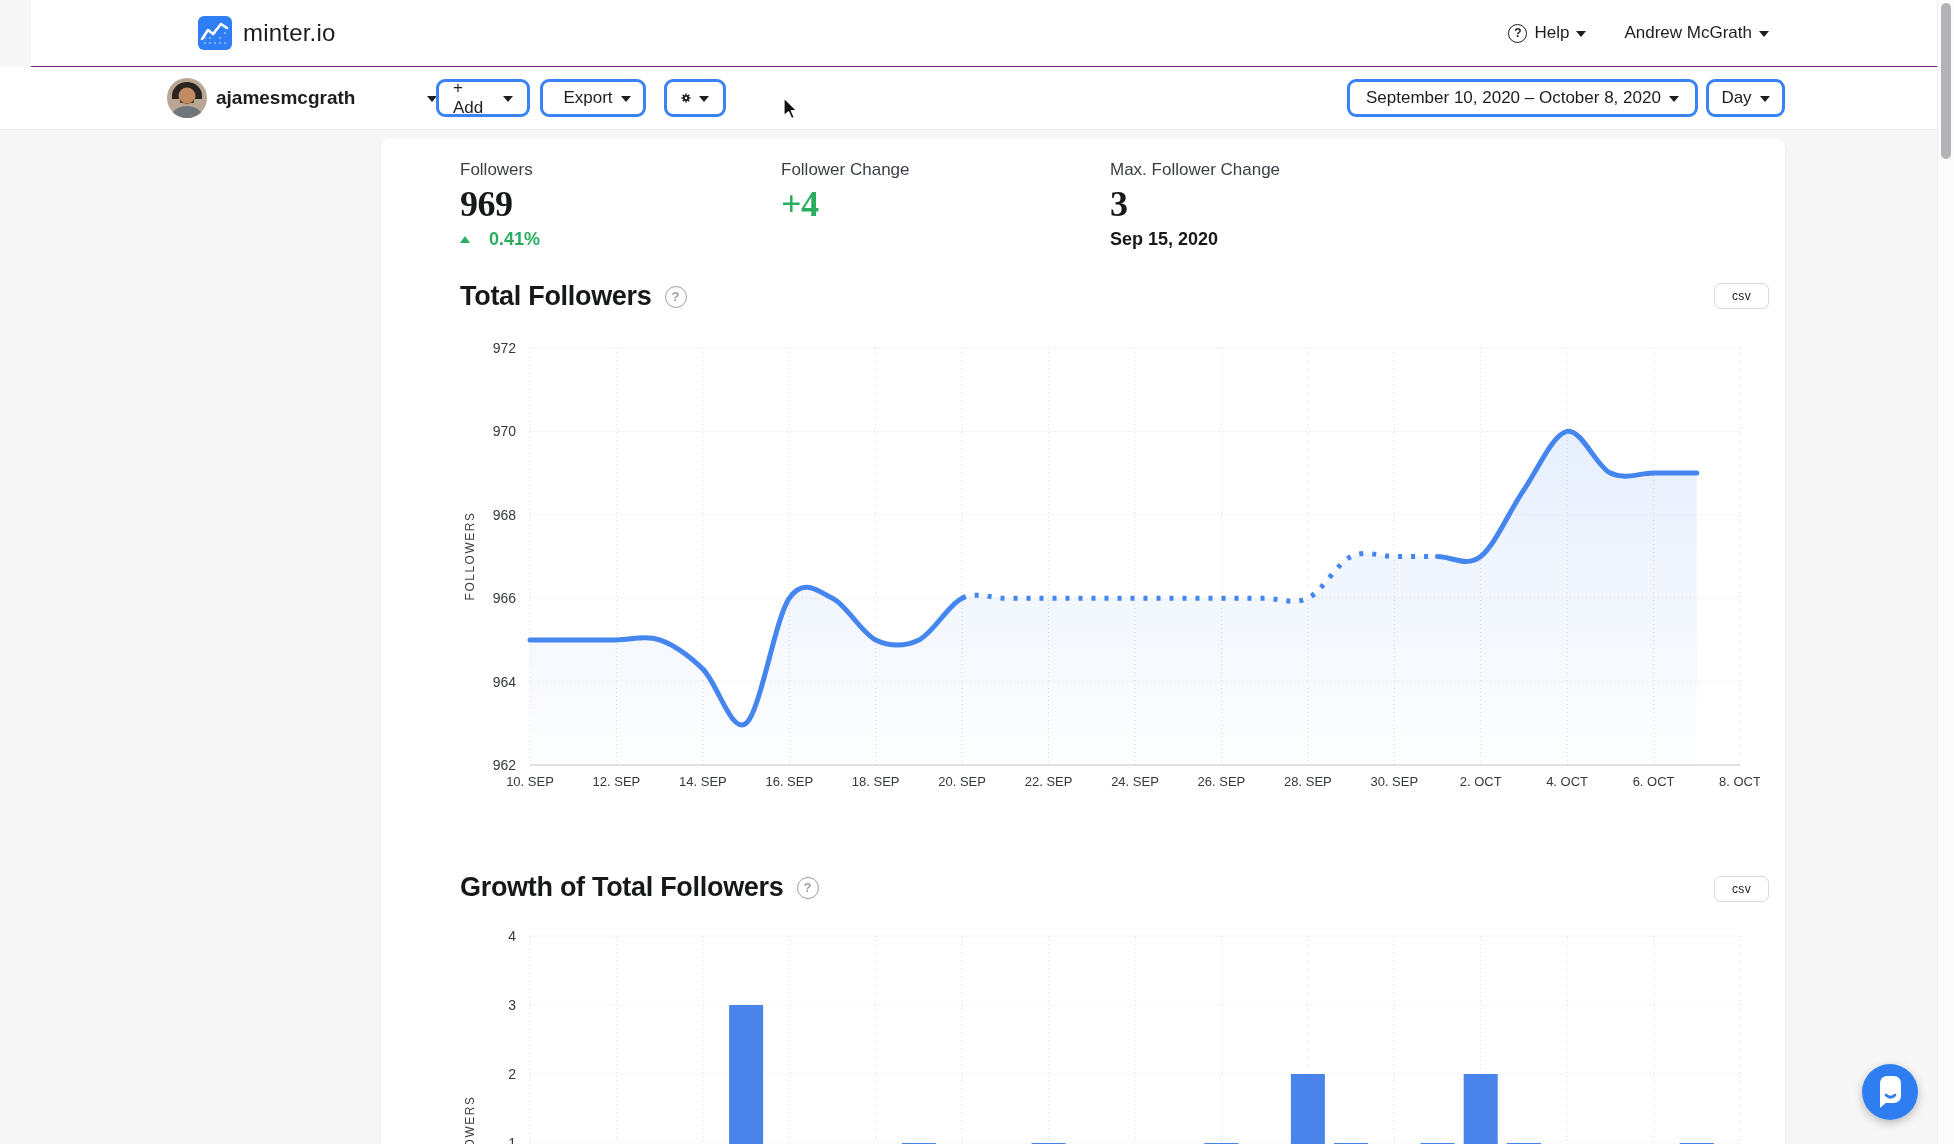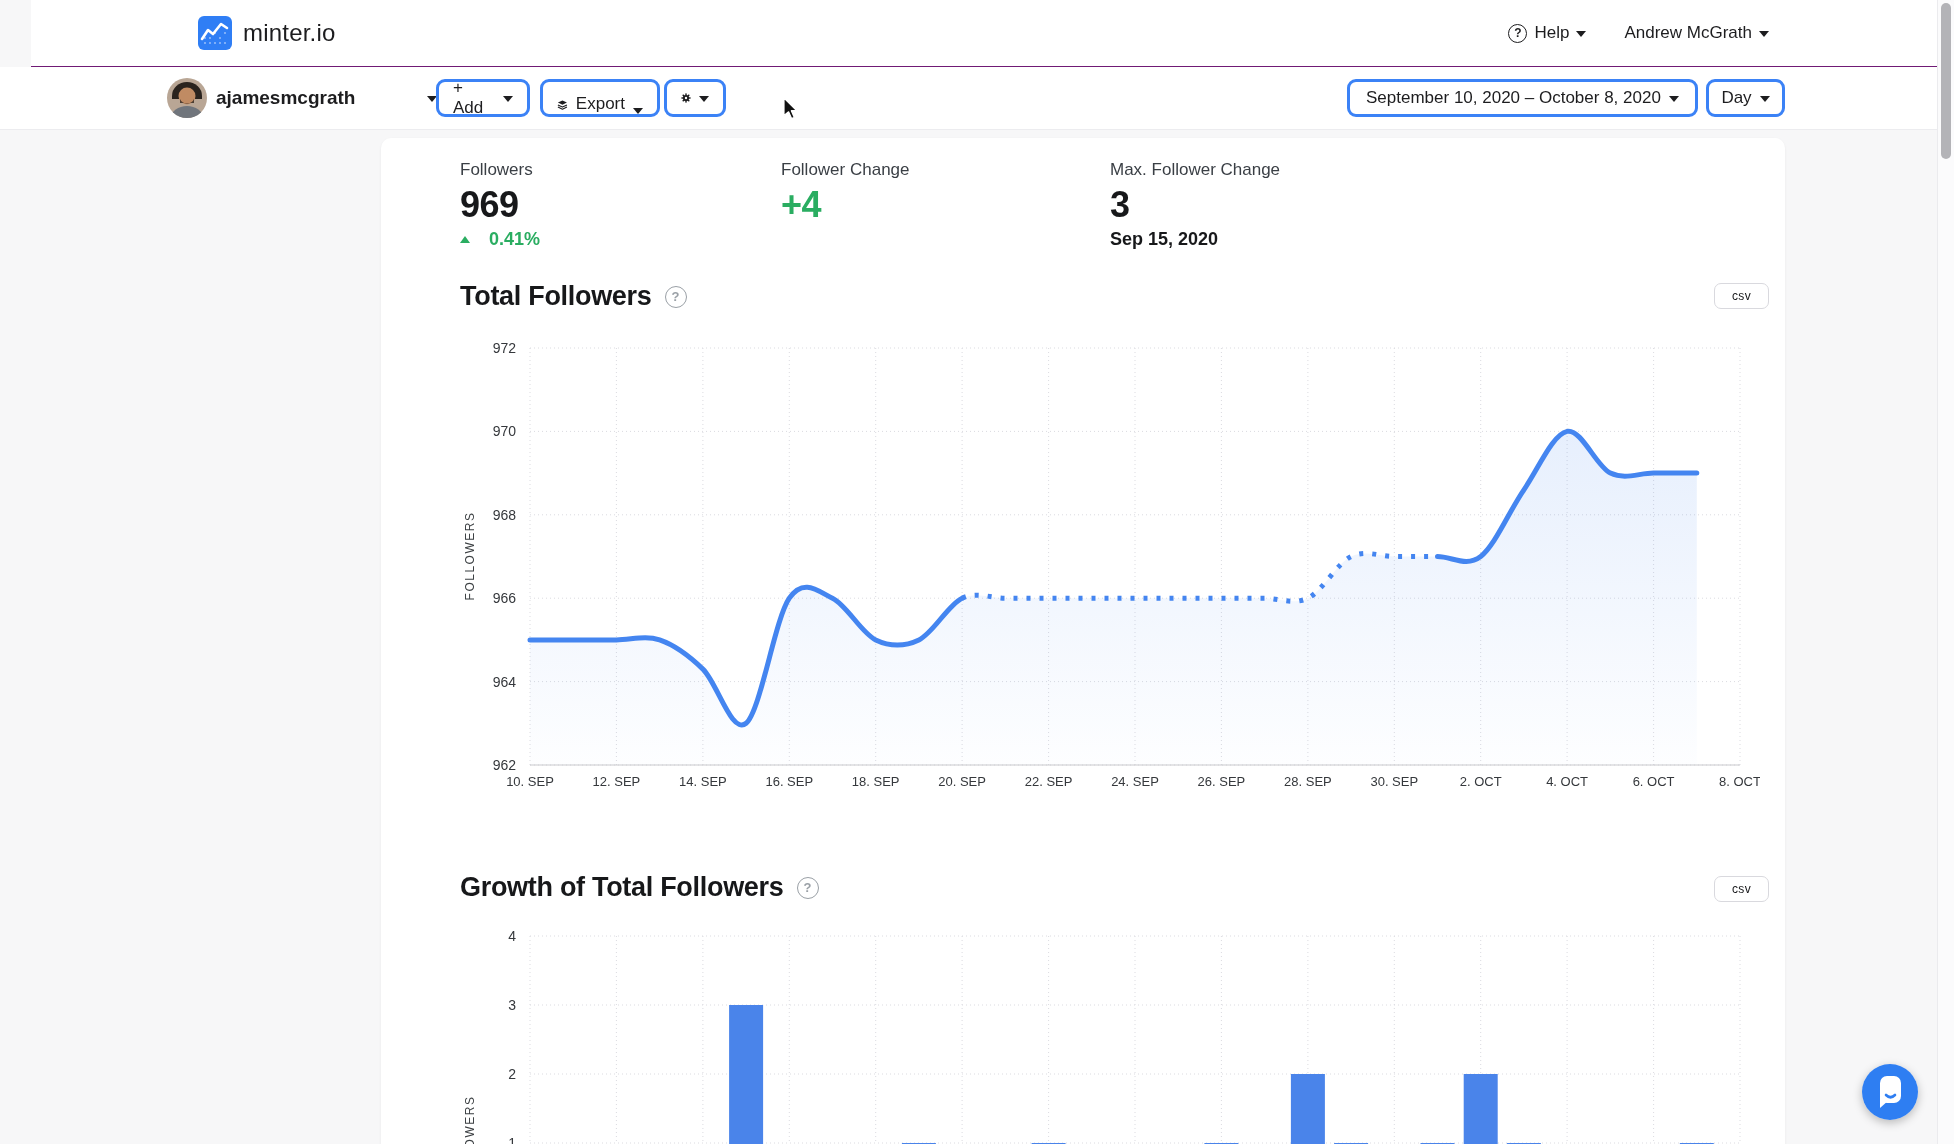--- a/index.html
+++ b/index.html
@@ -33,21 +33,21 @@
   .nav{position:absolute;left:164px;top:153px;width:180px;z-index:2;}
   .nav-item{height:49px;display:flex;align-items:center;font-size:19px;color:#26282b;cursor:pointer;}
   .nav-item.active{color:#1a73e8;font-weight:700;}
 
   
   .card{position:absolute;left:381px;top:138px;width:1404px;height:1100px;background:#fff;border-radius:10px;
         box-shadow:0 1px 3px rgba(0,0,0,.06);z-index:1;}
 
   .stat{position:absolute;top:160px;z-index:2;}
   .stat .lbl{font-size:17px;color:#3a3f45;}
-  .stat .val{font-size:36px;font-weight:700;letter-spacing:-.5px;color:#17181a;margin-top:5px;line-height:1.1;}
+  .stat .val{font-size:36px;font-weight:700;letter-spacing:-.5px;color:#17181a;margin-top:5px;line-height:1.1;font-family:Liberation Serif, serif;}
   .stat .val.green{color:#2aad61;}
   .stat .delta{margin-top:4px;display:flex;align-items:center;gap:19px;color:#2aad61;font-size:18px;font-weight:700;}
   .tri-up{width:0;height:0;border-left:5px solid transparent;border-right:5px solid transparent;border-bottom:7px solid #2aad61;}
   .stat .sub{margin-top:4px;font-size:18px;font-weight:700;color:#17181a;}
   .s1{left:460px;} .s2{left:781px;} .s3{left:1110px;} .s4{left:1437px;}
 
   .sec-title{position:absolute;left:460px;display:flex;align-items:center;gap:13px;z-index:2;}
   .sec-title h2{margin:0;font-size:27px;font-weight:700;letter-spacing:-.3px;color:#17181a;}
   .help-bubble{width:22px;height:22px;border:1.6px solid #9aa0a6;color:#9aa0a6;border-radius:50%;display:flex;
                align-items:center;justify-content:center;font-size:13px;font-weight:700;box-sizing:border-box;cursor:pointer;}
@@ -124,21 +124,21 @@
   <div class="account">
     <span>ajamesmcgrath</span>
     <span class="caret"></span>
   </div>
 
   <div class="btn" style="left:436px;width:94px;">
     <span>+ Add</span>
     <span class="caret"></span>
   </div>
 
-  <div class="btn" style="left:540px;width:120px;align-items:flex-end;">
+  <div class="btn" style="left:540px;width:106px;">
     <svg width="18" height="18" viewBox="0 0 18 18">
       <path d="M9 1.5 L16.5 5 L9 8.5 L1.5 5 Z" fill="#1d1d1f"></path>
       <path d="M1.5 9 L9 12.5 L16.5 9" fill="none" stroke="#1d1d1f" stroke-width="1.8" stroke-linejoin="round"></path>
       <path d="M1.5 12.5 L9 16 L16.5 12.5" fill="none" stroke="#1d1d1f" stroke-width="1.8" stroke-linejoin="round"></path>
     </svg>
     <span>Export</span>
     <span class="caret"></span>
   </div>
 
   <div class="btn" style="left:664px;width:62px;">

